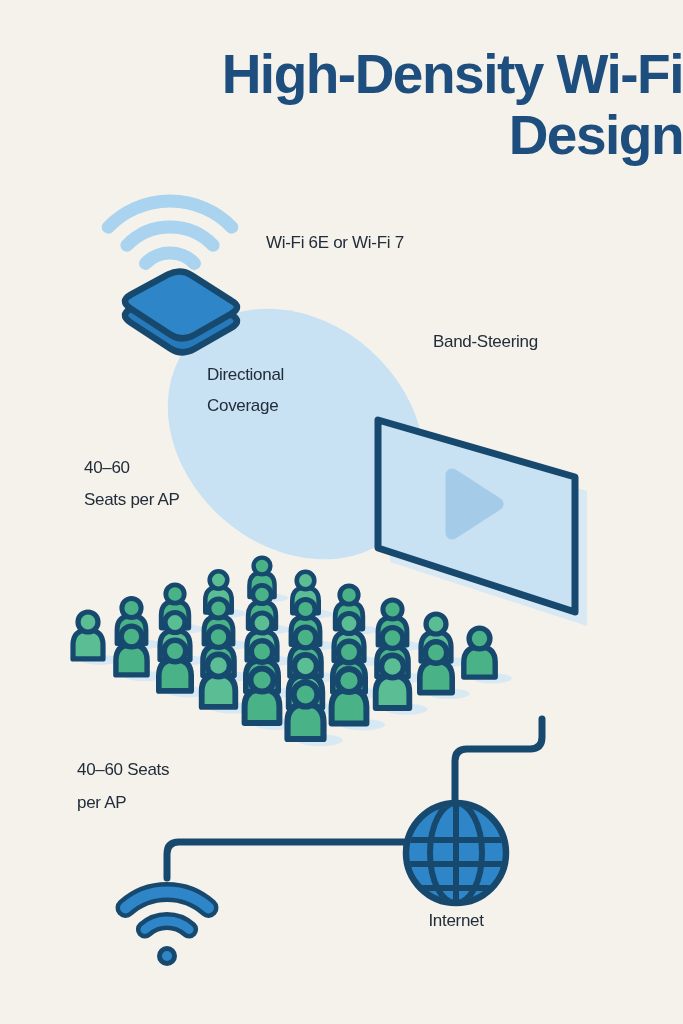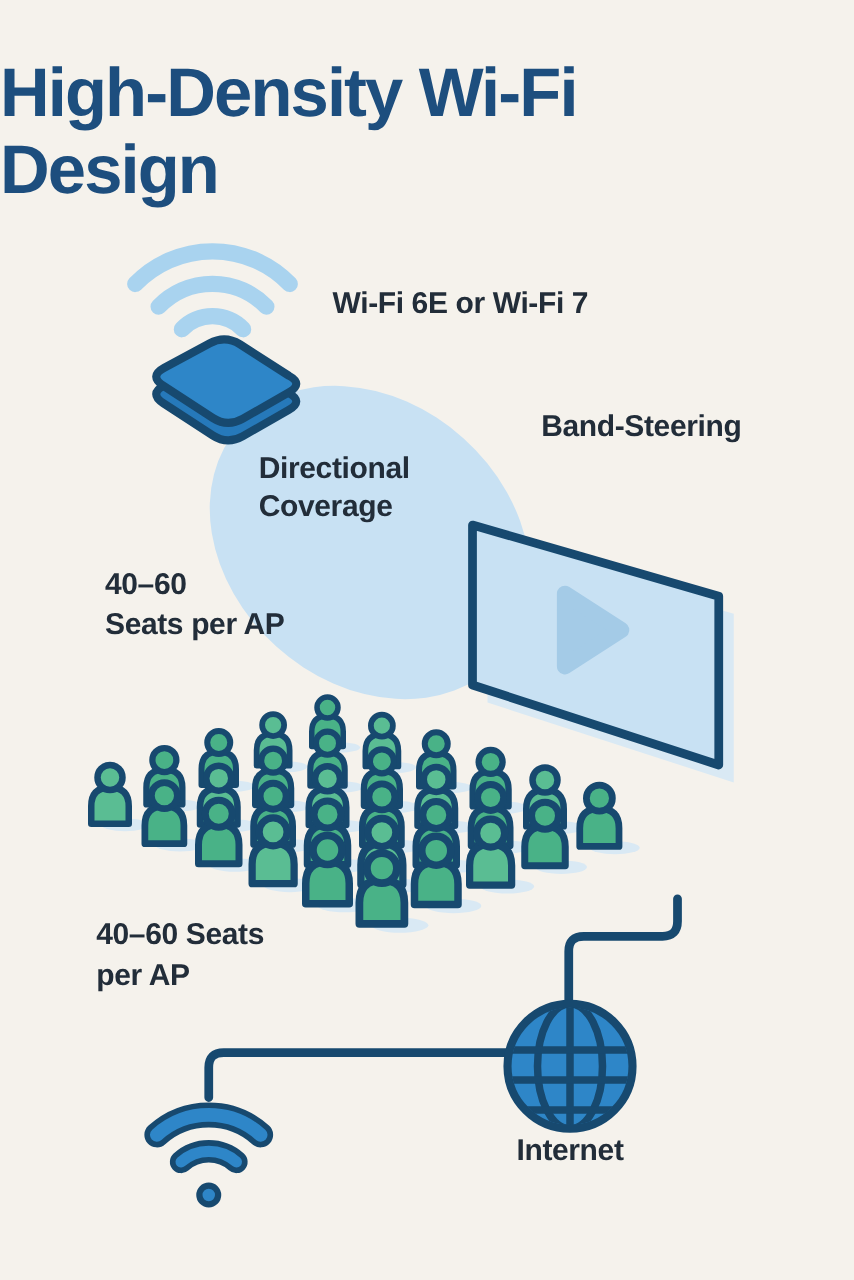--- a/index.html
+++ b/index.html
@@ -9,25 +9,25 @@
     --green-alt:#5abd93; --shadow:#d9e9f4;
   }
   html,body{margin:0;padding:0;}
   body{
     width:683px;height:1024px;position:relative;overflow:hidden;
     background:var(--bg);
     font-family:"Liberation Sans", sans-serif;
   }
   #scene{position:absolute;left:0;top:0;}
   .label{
-    position:absolute;font-weight:bold;color:var(--text);
-    font-size:24px;line-height:31px;letter-spacing:-0.3px;white-space:nowrap;
+    position:absolute;font-weight:normal;color:var(--text);
+    font-size:17px;line-height:31px;letter-spacing:-0.3px;white-space:nowrap;
   }
   h1.title{
-    position:absolute;left:0;top:44px;width:683px;margin:0;text-align:left;
+    position:absolute;left:0;top:44px;width:683px;margin:0;text-align:right;
     font-size:55px;line-height:61px;font-weight:bold;color:var(--title);
     letter-spacing:-1.5px;
   }
   .label.band{line-height:38px;}
   .label.seats1{line-height:32px;}
   .label.seats2{line-height:33px;}
   .label.internet{width:124px;text-align:center;}
 </style>
 </head>
 <body>
@@ -252,20 +252,20 @@
 
 <div class="label band" style="left:433px;top:323px;">
   <span>Band-Steering</span><br>
 </div>
 
 <div class="label seats1" style="left:84px;top:452px;">
   <span>40–60</span><br>
   <span>Seats per AP</span>
 </div>
 
-<div class="label seats2" style="left:77px;top:731px;">
+<div class="label seats2" style="left:77px;top:753px;">
   <span>40–60 Seats</span><br>
   <span>per AP</span>
 </div>
 
 <div class="label internet" style="left:394px;top:905px;">
   <span>Internet</span>
 </div>
 
 </body></html>

